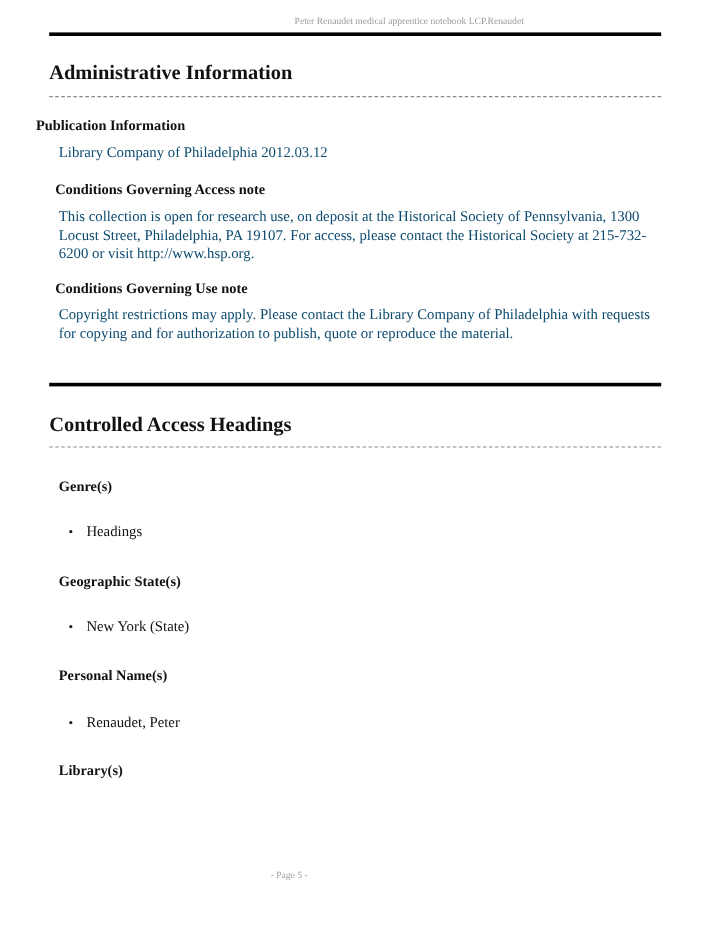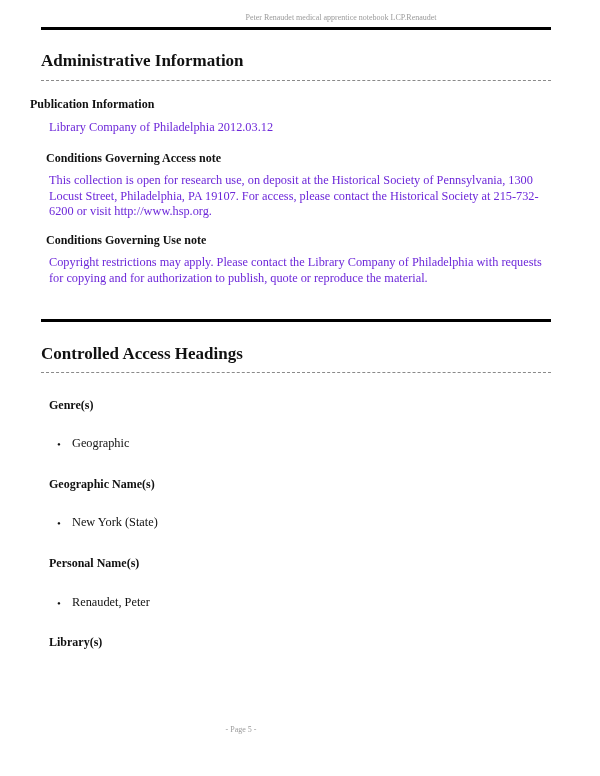--- a/index.html
+++ b/index.html
@@ -54,21 +54,21 @@
       font-weight: bold;
       margin: 0;
       color: #111;
     }
     .body-text {
       position: absolute;
       left: 49px;
       width: 505px;
       font-size: 12.3px;
       line-height: 15.5px;
-      color: #6d28d9;
+      color: #0c4a6e;
       margin: 0;
     }
     .bullet-item {
       position: absolute;
       left: 57px;
       font-size: 12.3px;
       color: #111;
       display: flex;
       align-items: center;
     }
@@ -109,24 +109,24 @@
 
 <div class="rule-thick" style="top:319px;"></div>
 
 <section>
   <h2 class="section-title" style="top:344px;">Controlled Access Headings</h2>
   <div class="rule-dashed" style="top:372px;"></div>
 
   <h3 class="sub-heading" style="top:398px; left:49px;">Genre(s)</h3>
   <div class="bullet-item" style="top:436px;">
     <span class="bullet">•</span>
-    <span>Geographic</span>
+    <span>Headings</span>
   </div>
 
-  <h3 class="sub-heading" style="top:477px; left:49px;">Geographic Name(s)</h3>
+  <h3 class="sub-heading" style="top:477px; left:49px;">Geographic State(s)</h3>
   <div class="bullet-item" style="top:515px;">
     <span class="bullet">•</span>
     <span>New York (State)</span>
   </div>
 
   <h3 class="sub-heading" style="top:556px; left:49px;">Personal Name(s)</h3>
   <div class="bullet-item" style="top:595px;">
     <span class="bullet">•</span>
     <span>Renaudet, Peter</span>
   </div>

